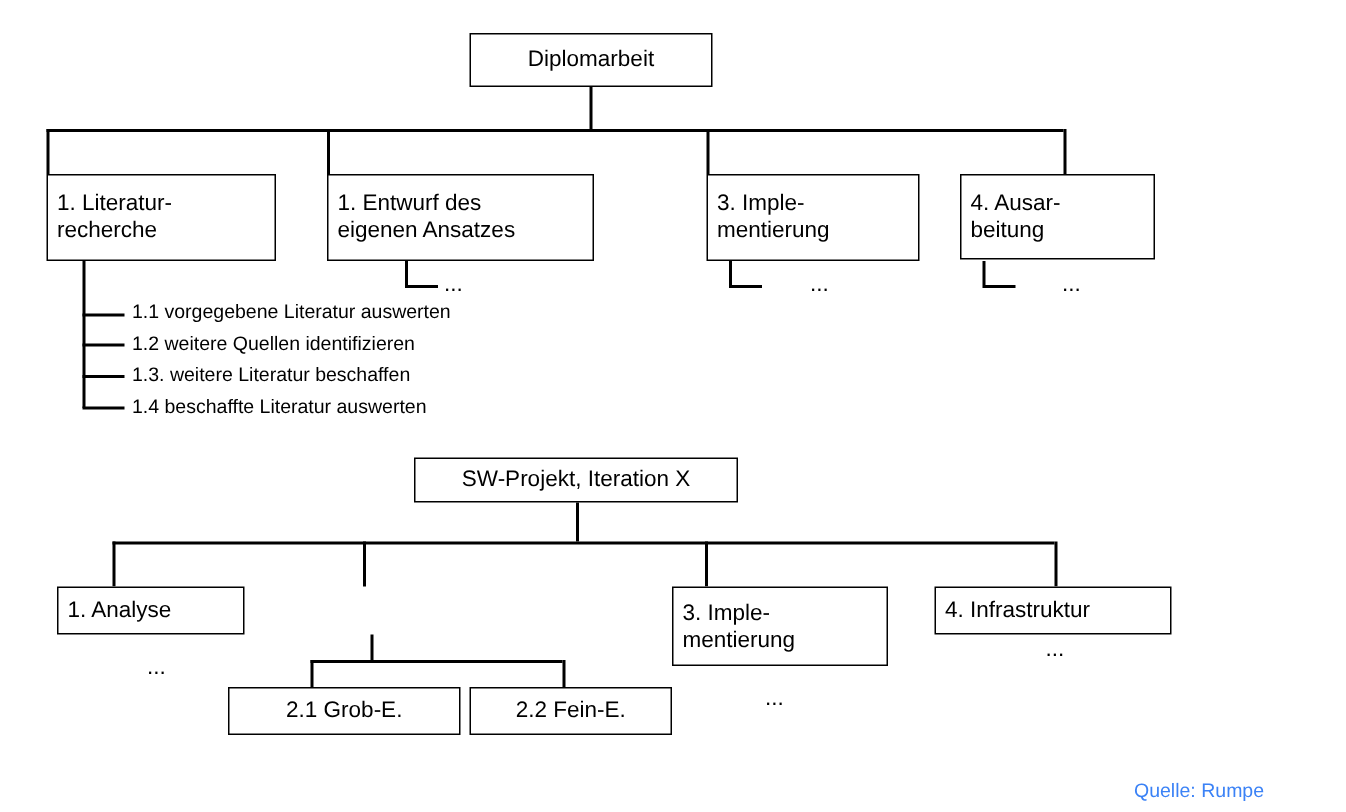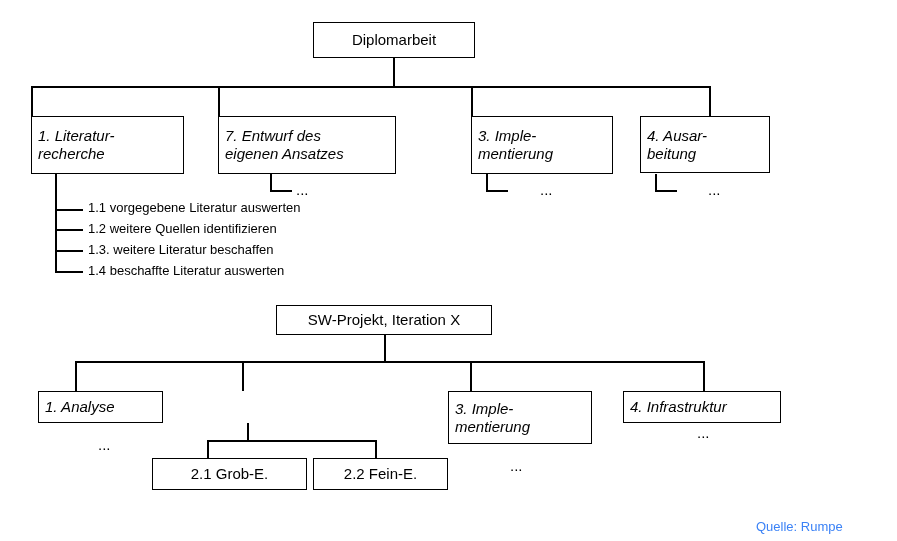--- a/index.html
+++ b/index.html
@@ -28,21 +28,20 @@
     justify-content: center;
     text-align: center;
     font-size: 15px;
     line-height: 1.18;
     padding: 2px 6px;
     white-space: pre-line;
   }
   .node.left-align {
     justify-content: flex-start;
     text-align: left;
-    font-style: italic;
   }
   .line {
     position: absolute;
     background: #000000;
   }
   .hline { height: 1.5px; }
   .vline { width: 1.5px; }
   .leaf-label {
     position: absolute;
     font-size: 13px;
@@ -74,21 +73,21 @@
 
   <div class="line hline" style="left:31px; top:86px; width:678px;"></div>
 
   <div class="line vline" style="left:31px; top:86px; height:30px;"></div>
   <div class="line vline" style="left:218px; top:86px; height:30px;"></div>
   <div class="line vline" style="left:471px; top:86px; height:30px;"></div>
   <div class="line vline" style="left:709px; top:86px; height:30px;"></div>
 
   <div class="node left-align" style="left:31px; top:116px; width:153px; height:58px;">1. Literatur-
 recherche</div>
-  <div class="node left-align" style="left:218px; top:116px; width:178px; height:58px;">7. Entwurf des
+  <div class="node left-align" style="left:218px; top:116px; width:178px; height:58px;">1. Entwurf des
 eigenen Ansatzes</div>
   <div class="node left-align" style="left:471px; top:116px; width:142px; height:58px;">3. Imple-
 mentierung</div>
   <div class="node left-align" style="left:640px; top:116px; width:130px; height:57px;">4. Ausar-
 beitung</div>
 
   <div class="line vline" style="left:270px; top:174px; height:16px;"></div>
   <div class="line hline" style="left:270px; top:190px; width:22px;"></div>
   <div class="dots" style="left:296px; top:182px;">...</div>
 

